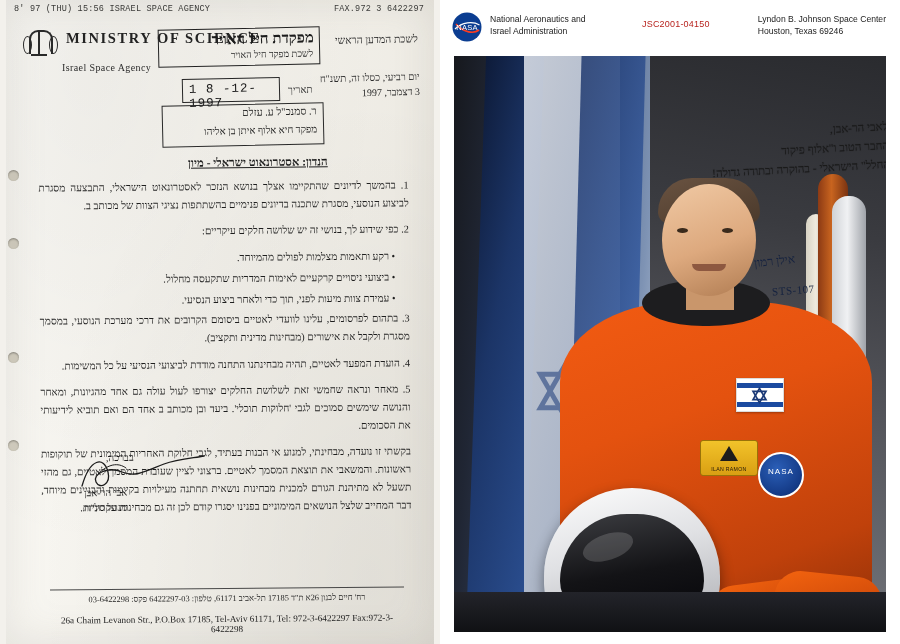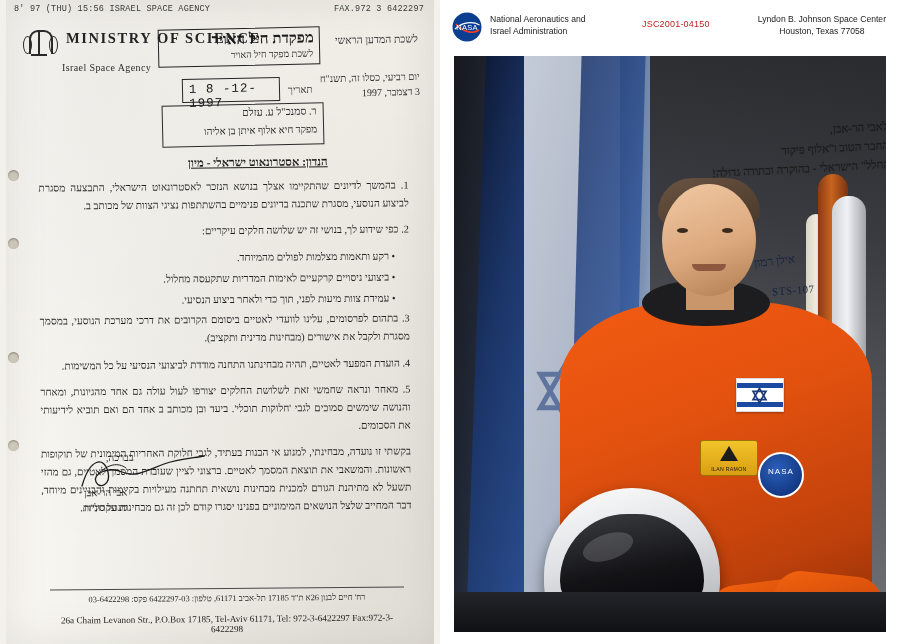--- a/index.html
+++ b/index.html
@@ -365,21 +365,21 @@
     left: 190px;
     top: 9px;
     font-size: 9px;
     color: #b8241f;
     letter-spacing: 0.2px;
   }
   .jsc-addr {
     position: absolute;
     right: 0;
     top: 4px;
-    text-align: center;
+    text-align: left;
     font-size: 8.6px;
     line-height: 1.35;
     color: #1b1b1b;
   }
   .photo {
     position: absolute;
     left: 14px;
     top: 56px;
     width: 432px;
     height: 576px;
@@ -778,21 +778,21 @@
         <path d="M8 24 C24 42, 44 44, 54 36" stroke="#fc3d21" stroke-width="3.4" fill="none"></path>
         <text x="30" y="35" text-anchor="middle" font-family="Liberation Sans, sans-serif" font-size="15" fill="#ffffff" letter-spacing="0.5">NASA</text>
       </svg>
       <div class="nasa-org">
         <div>National Aeronautics and</div>
         <div>Israel Administration</div>
       </div>
       <div class="jsc-id">JSC2001-04150</div>
       <div class="jsc-addr">
         <div>Lyndon B. Johnson Space Center</div>
-        <div>Houston, Texas 77058</div>
+        <div>Houston, Texas 69246</div>
       </div>
     </div>
 
     <div class="photo">
       <div class="bg-left"></div>
       <div class="flag-blue-a"></div>
       <div class="flag-white"></div>
       <div class="flag-blue-b"></div>
       <svg class="star" viewBox="0 0 100 100">
         <polygon points="50,8 88,74 12,74" fill="none" stroke="#1b3a78" stroke-width="7"></polygon>

